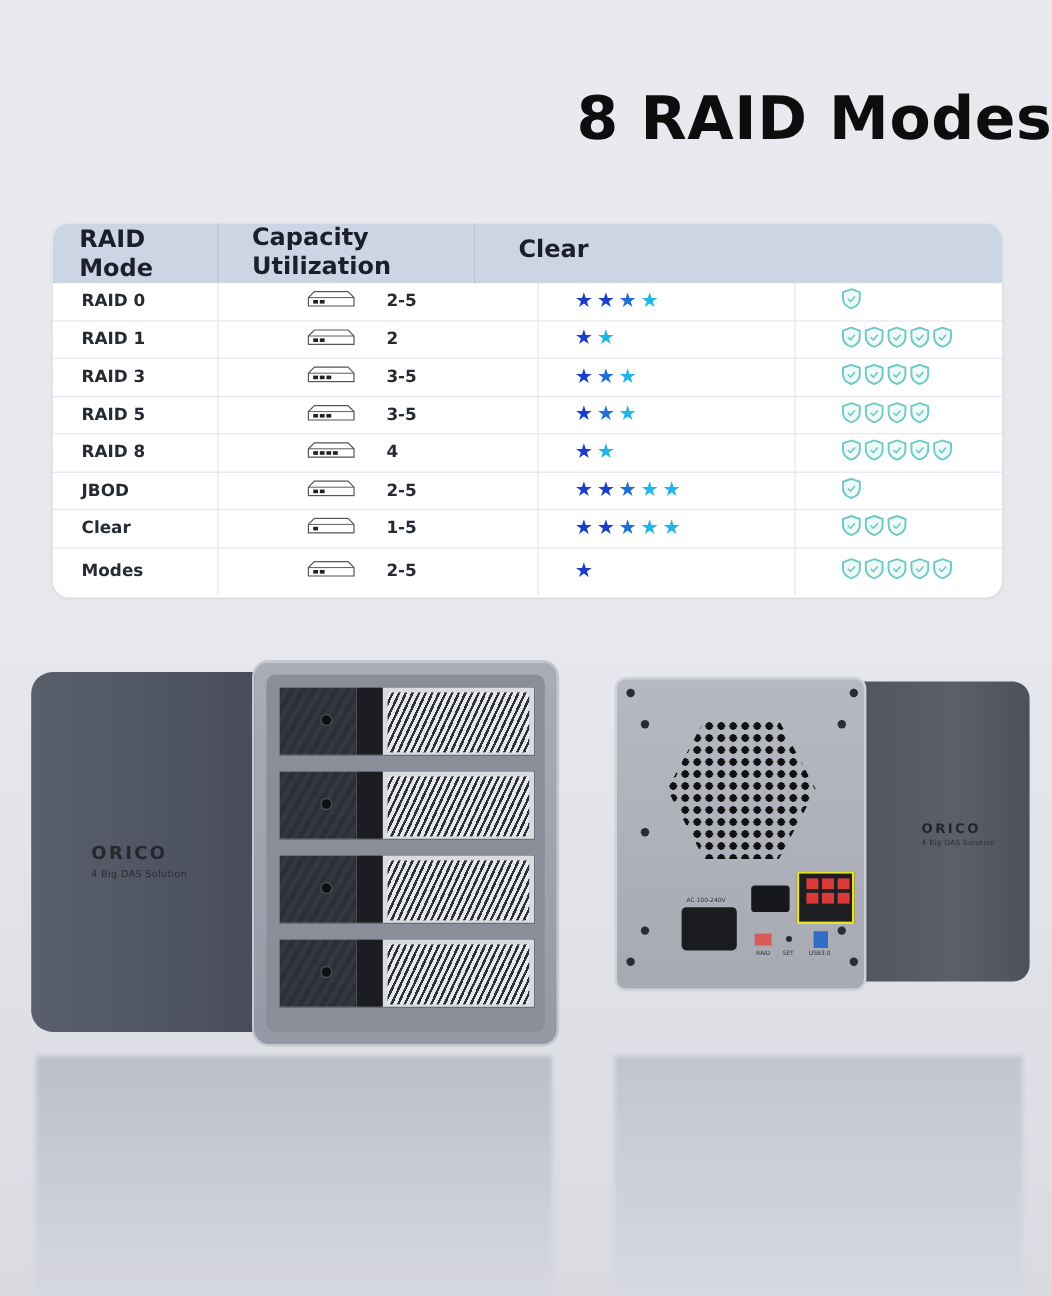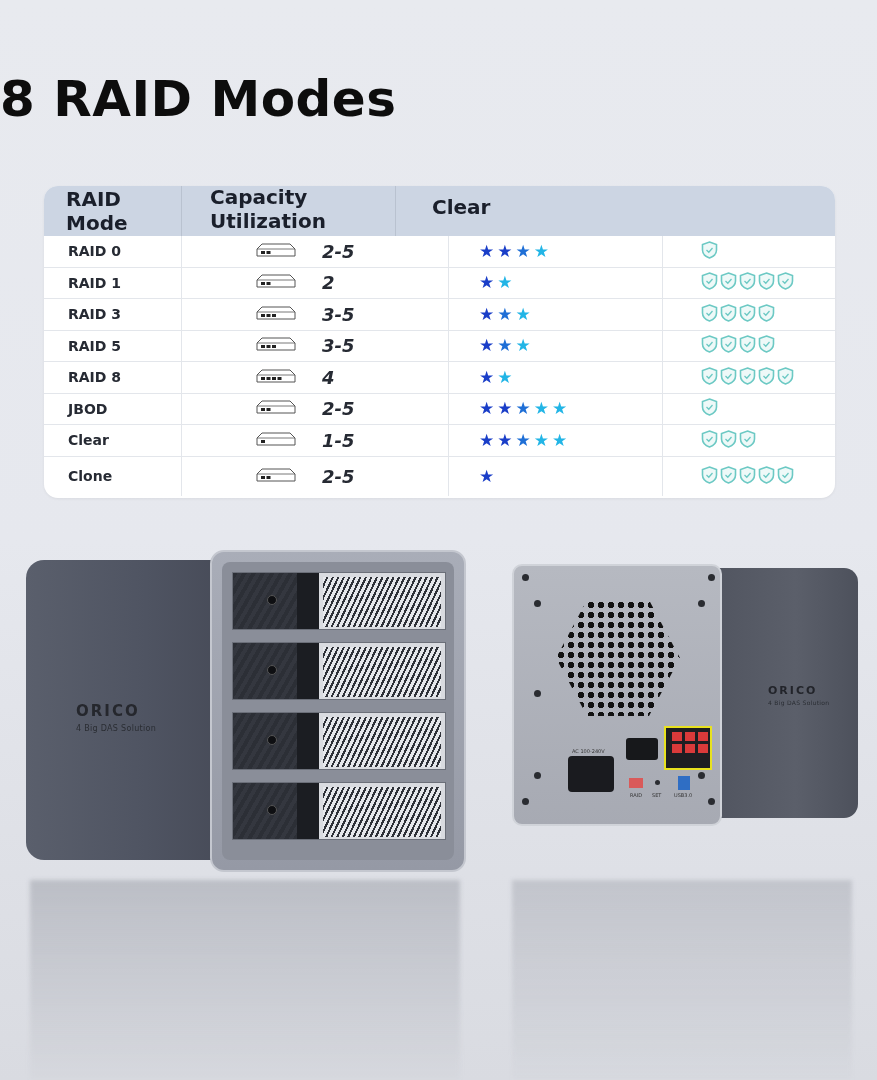--- a/index.html
+++ b/index.html
@@ -4,21 +4,21 @@
 <style>
   * { box-sizing: border-box; margin: 0; padding: 0; }
   html, body { width: 877px; height: 1080px; overflow: hidden; }
   body {
     background: linear-gradient(180deg, #e8eaef 0%, #e6e8ee 50%, #d9dbe1 100%);
     font-family: "DejaVu Sans", "Liberation Sans", sans-serif;
     position: relative;
   }
   .title {
     position: absolute; left: 0; top: 70px; width: 877px;
-    text-align: left; font-size: 50px; font-weight: bold; color: #0d0d0d;
+    text-align: right; font-size: 50px; font-weight: bold; color: #0d0d0d;
     letter-spacing: 0.5px;
   }
   .table-card {
     position: absolute; left: 44px; top: 186px; width: 791px; height: 312px;
     background: #ffffff; border-radius: 14px; overflow: hidden;
     box-shadow: 0 1px 3px rgba(0,0,0,0.06);
   }
   .thead {
     display: flex; height: 50px; background: #ccd5e3;
   }
@@ -42,21 +42,21 @@
   .cell {
     display: flex; align-items: center; border-right: 1px solid #e3e6eb;
     font-size: 14px; font-weight: bold; color: #262a33;
   }
   .cell.col3 { border-right: none; }
   .cell.col0 { padding-left: 24px; }
   .cell.col1 { padding-left: 74px; }
   .cell.col2 { padding-left: 30px; }
   .cell.col3 { padding-left: 38px; }
   .disk-icon { width: 40px; height: 14px; margin-right: 26px; display: inline-block; }
-  .disk-count { font-size: 18px; font-style: italic; }
+  .disk-count { font-size: 14px; }
   .stars { display: flex; gap: 3px; font-size: 17px; line-height: 1; }
   .star { display: inline-block; }
   .shields { display: flex; gap: 2px; }
   .shield { width: 17px; height: 18px; display: inline-block; }
 
   
   .product-front {
     position: absolute; left: 26px; top: 548px; width: 440px; height: 326px;
   }
   .body-side {
@@ -412,21 +412,21 @@
                 <path d="M5.5 9 L7.8 11.2 L11.5 7" fill="none" stroke="#6cc9c4" stroke-width="1.3"></path>
               </svg></span>
             <span><svg viewBox="0 0 17 18" class="shield">
                 <path d="M8.5 1 L15.5 3.5 L15.5 9 C15.5 13 12 15.8 8.5 17 C5 15.8 1.5 13 1.5 9 L1.5 3.5 Z" fill="#eef9f8" stroke="#6cc9c4" stroke-width="1.6"></path>
                 <path d="M5.5 9 L7.8 11.2 L11.5 7" fill="none" stroke="#6cc9c4" stroke-width="1.3"></path>
               </svg></span>
           </div>
         </div>
       </div>
       <div class="row last">
-    <div class="cell col0">Clone</div>
+    <div class="cell col0">Modes</div>
     <div class="cell col1">
       <span><svg viewBox="0 0 40 14" class="disk-icon">
               <path d="M6 1 L34 1 L39 6 L39 13 L1 13 L1 6 Z" fill="#fff" stroke="#555" stroke-width="1"></path>
               <line x1="1" y1="6" x2="39" y2="6" stroke="#555" stroke-width="0.8"></line>
               <rect x="5" y="8" width="4" height="3" fill="#222"></rect>
               <rect x="10.5" y="8" width="4" height="3" fill="#222"></rect>
             </svg></span>
       <span class="disk-count">2-5</span>
     </div>
     <div class="cell col2">

